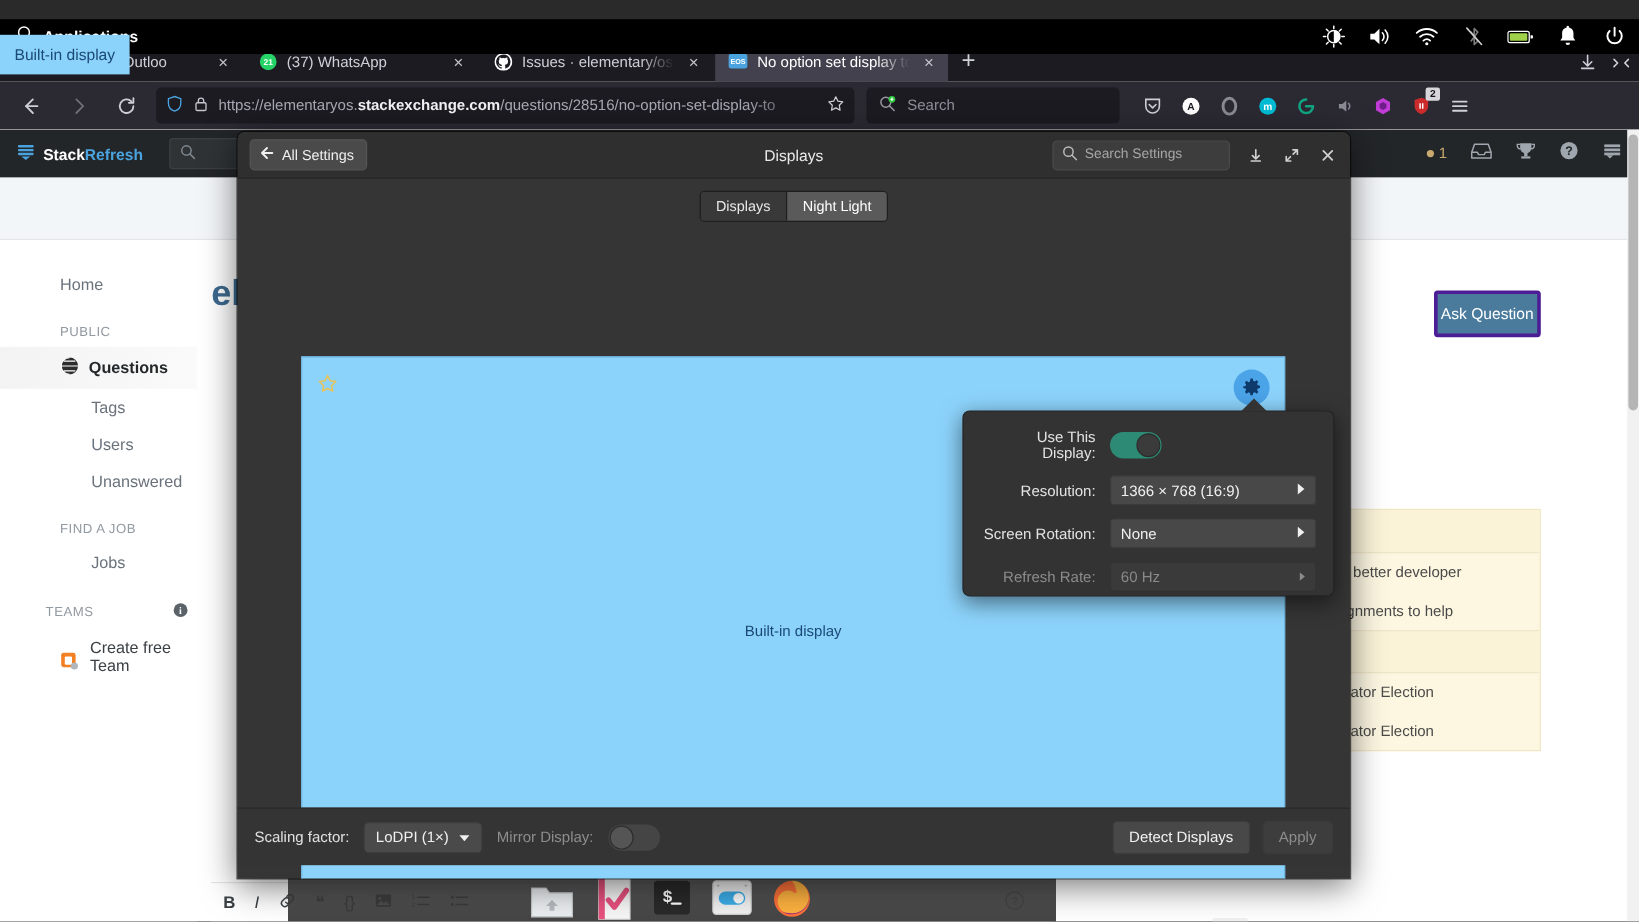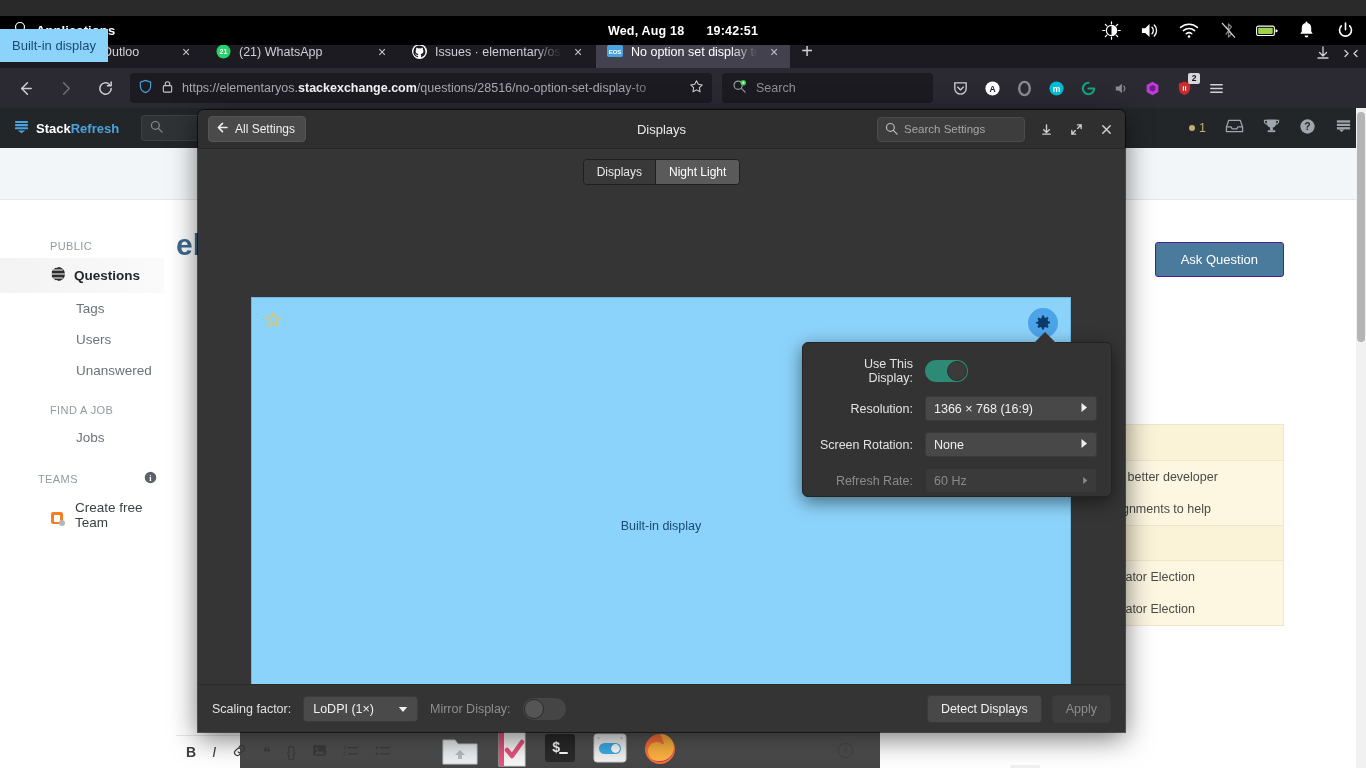--- a/index.html
+++ b/index.html
@@ -108,21 +108,21 @@
   }
   .se-left .nav-item.sub { padding-left: 76px; }
   .se-left .teams-head { display: flex; align-items: center; padding: 18px 0 6px 38px; font-size: 11px; color: #9199a1; letter-spacing: .4px; }
   .se-left .teams-head .info { margin-left: 66px; }
   .se-left .create-team { display: flex; align-items: flex-end; gap: 9px; padding: 8px 0 8px 50px; font-size: 13.5px; color: #3b4045; }
 
   .se-main { flex: 1 1 auto; position: relative; }
   .se-title { font-size: 30px; color: #3d6a8f; font-weight: bold; padding: 28px 0 0 12px; }
   .ask-btn {
     position: absolute; right: 82px; top: 42px; background: #4a7b9d; color: #fff;
-    font-size: 13px; padding: 9px 25px; border-radius: 3px; border: 1px solid #4c1d95;
+    font-size: 13px; padding: 9px 3px; border-radius: 3px; border: 3px solid #4c1d95;
   }
   .hot-box {
     position: absolute; right: 82px; top: 224px; width: 205px;
     background: #fdf7e2; border: 1px solid #f0e6c8; font-size: 12.5px; color: #4a4a48;
   }
   .hot-box .hb-head { background: #faf3d8; height: 36px; border-bottom: 1px solid #f0e6c8; }
   .hot-box .hb-row { padding: 9px 10px; }
   .hot-box .hb-sep { height: 36px; background: #faf3d8; border-top: 1px solid #f0e6c8; border-bottom: 1px solid #f0e6c8; }
   .rel-list { position: absolute; right: 36px; top: 560px; width: 320px; font-size: 13px; }
   .rel-item { display: flex; gap: 12px; padding: 5px 0; color: #4a7b9d; line-height: 1.35; }
@@ -210,28 +210,28 @@
   .toggle.off { background: #454545; }
   .toggle.off .knob { right: auto; left: 1px; background: #555; }
   .combo {
     flex: 1 1 auto; height: 25px; background: #484848; border: 1px solid #3a3a3a; border-radius: 3px;
     display: flex; align-items: center; padding: 0 8px; font-size: 12.5px; color: #f0f0f0; position: relative;
   }
   .combo.dim { background: #3a3a3a; color: #8a8a8a; border-color: #333; }
   .combo .carr { position: absolute; right: 7px; top: 50%; transform: translateY(-50%); }
 
   .sb-footer {
-    position: absolute; bottom: 0; left: 0; right: 0; height: 48px; background: #343434;
+    position: absolute; bottom: 11px; left: 0; right: 0; height: 48px; background: #343434;
     border-top: 1px solid #2a2a2a; display: flex; align-items: center; padding: 0 14px; gap: 12px;
   }
   .foot-label { font-size: 12.5px; color: #e0e0e0; }
   .foot-label.dim { color: #8d8d8d; }
   .dropdown {
     height: 26px; background: #4a4a4a; border: 1px solid #3c3c3c; border-radius: 4px;
-    display: flex; align-items: center; gap: 24px; padding: 0 9px; font-size: 12.5px; color: #f0f0f0;
+    display: flex; align-items: center; gap: 8px; padding: 0 9px; font-size: 12.5px; color: #f0f0f0;
   }
   .btn {
     height: 28px; background: #484848; border: 1px solid #3a3a3a; border-radius: 4px;
     display: flex; align-items: center; padding: 0 13px; font-size: 12.5px; color: #f2f2f2;
   }
   .btn.dim { background: #3d3d3d; color: #8d8d8d; }
   .foot-right { margin-left: auto; display: flex; align-items: center; gap: 10px; }
 
   
   .winlabel {
@@ -260,21 +260,21 @@
         <span class="tlabel">m Yadav - Outloo</span>
         <span class="tclose">×</span>
       </div>
       <div class="tab">
         <span class="favicon">
           <svg width="15" height="15" viewBox="0 0 15 15">
               <circle cx="7.5" cy="7.5" r="7" fill="#25d366"></circle>
               <text x="7.5" y="10" font-size="7" fill="#fff" text-anchor="middle" font-family="Liberation Sans" font-weight="bold">21</text>
             </svg>
         </span>
-        <span class="tlabel">(21) WhatsApp</span>
+        <span class="tlabel">(37) WhatsApp</span>
         <span class="tclose">×</span>
       </div>
       <div class="tab">
         <span class="favicon">
           <svg width="15" height="15" viewBox="0 0 16 16">
               <circle cx="8" cy="8" r="8" fill="#fff"></circle>
               <path fill="#1c1b22" d="M8 1.5a6.5 6.5 0 0 0-2.05 12.67c.32.06.44-.14.44-.31v-1.2c-1.8.39-2.19-.87-2.19-.87-.3-.75-.72-.95-.72-.95-.59-.4.04-.39.04-.39.65.05 1 .67 1 .67.58 1 1.52.71 1.9.54.05-.42.23-.71.41-.87-1.44-.16-2.95-.72-2.95-3.2 0-.71.25-1.29.67-1.74-.07-.17-.29-.83.06-1.72 0 0 .55-.18 1.79.66a6.2 6.2 0 0 1 3.26 0c1.24-.84 1.79-.66 1.79-.66.35.89.13 1.55.06 1.72.42.45.67 1.03.67 1.74 0 2.49-1.51 3.04-2.96 3.2.24.2.44.59.44 1.19v1.77c0 .17.12.38.45.31A6.5 6.5 0 0 0 8 1.5z"></path>
             </svg>
         </span>
         <span class="tlabel">Issues · elementary/os</span>
@@ -468,20 +468,21 @@
                 <path d="M4 11.6h6l-3 2.8z" fill="#9fa6ad"></path>
               </svg>
           </span>
         </div>
       </div>
 
       <div class="se-banner"></div>
 
       <div class="se-body">
         <div class="se-left">
+          <div class="nav-item top">Home</div>
           <div class="nav-head">PUBLIC</div>
           <div class="nav-item sel">
             <span>
               <svg width="16" height="16" viewBox="0 0 16 16">
                   <circle cx="8" cy="8" r="7" fill="#2d2d2d"></circle>
                   <path d="M8 1a7 7 0 0 0 0 14M1 8h14M3.2 4h9.6M3.2 12h9.6" stroke="#fff" stroke-width="1" fill="none"></path>
                 </svg>
             </span>
             <span>Questions</span>
           </div>
@@ -755,23 +756,20 @@
   <div class="panel">
     <div class="panel-apps">
       <span>
         <svg width="15" height="15" viewBox="0 0 16 16">
             <circle cx="6.4" cy="6.4" r="4.8" stroke="#fff" stroke-width="1.3" fill="none"></circle>
             <path d="M10 10l4.4 4.4" stroke="#fff" stroke-width="1.3" stroke-linecap="round"></path>
           </svg>
       </span>
       <span class="lbl">Applications</span>
     </div>
-    <div class="panel-clock">
-      <span class="date">Wed, Aug 18</span><span class="time">19:42:51</span>
-    </div>
     <div class="panel-tray">
       <span class="ticon">
         <svg width="19" height="19" viewBox="0 0 20 20">
             <path d="M10 4.6a5.4 5.4 0 0 1 0 10.8z" fill="#fff"></path>
             <circle cx="10" cy="10" r="5.4" stroke="#fff" stroke-width="1.3" fill="none"></circle>
             <g stroke="#fff" stroke-width="1.3" stroke-linecap="round">
               <path d="M10 .8v2.2M10 17v2.2M.8 10H3M17 10h2.2M3.5 3.5l1.6 1.6M14.9 14.9l1.6 1.6M16.5 3.5l-1.6 1.6M5.1 14.9l-1.6 1.6"></path>
             </g>
           </svg>
       </span>

